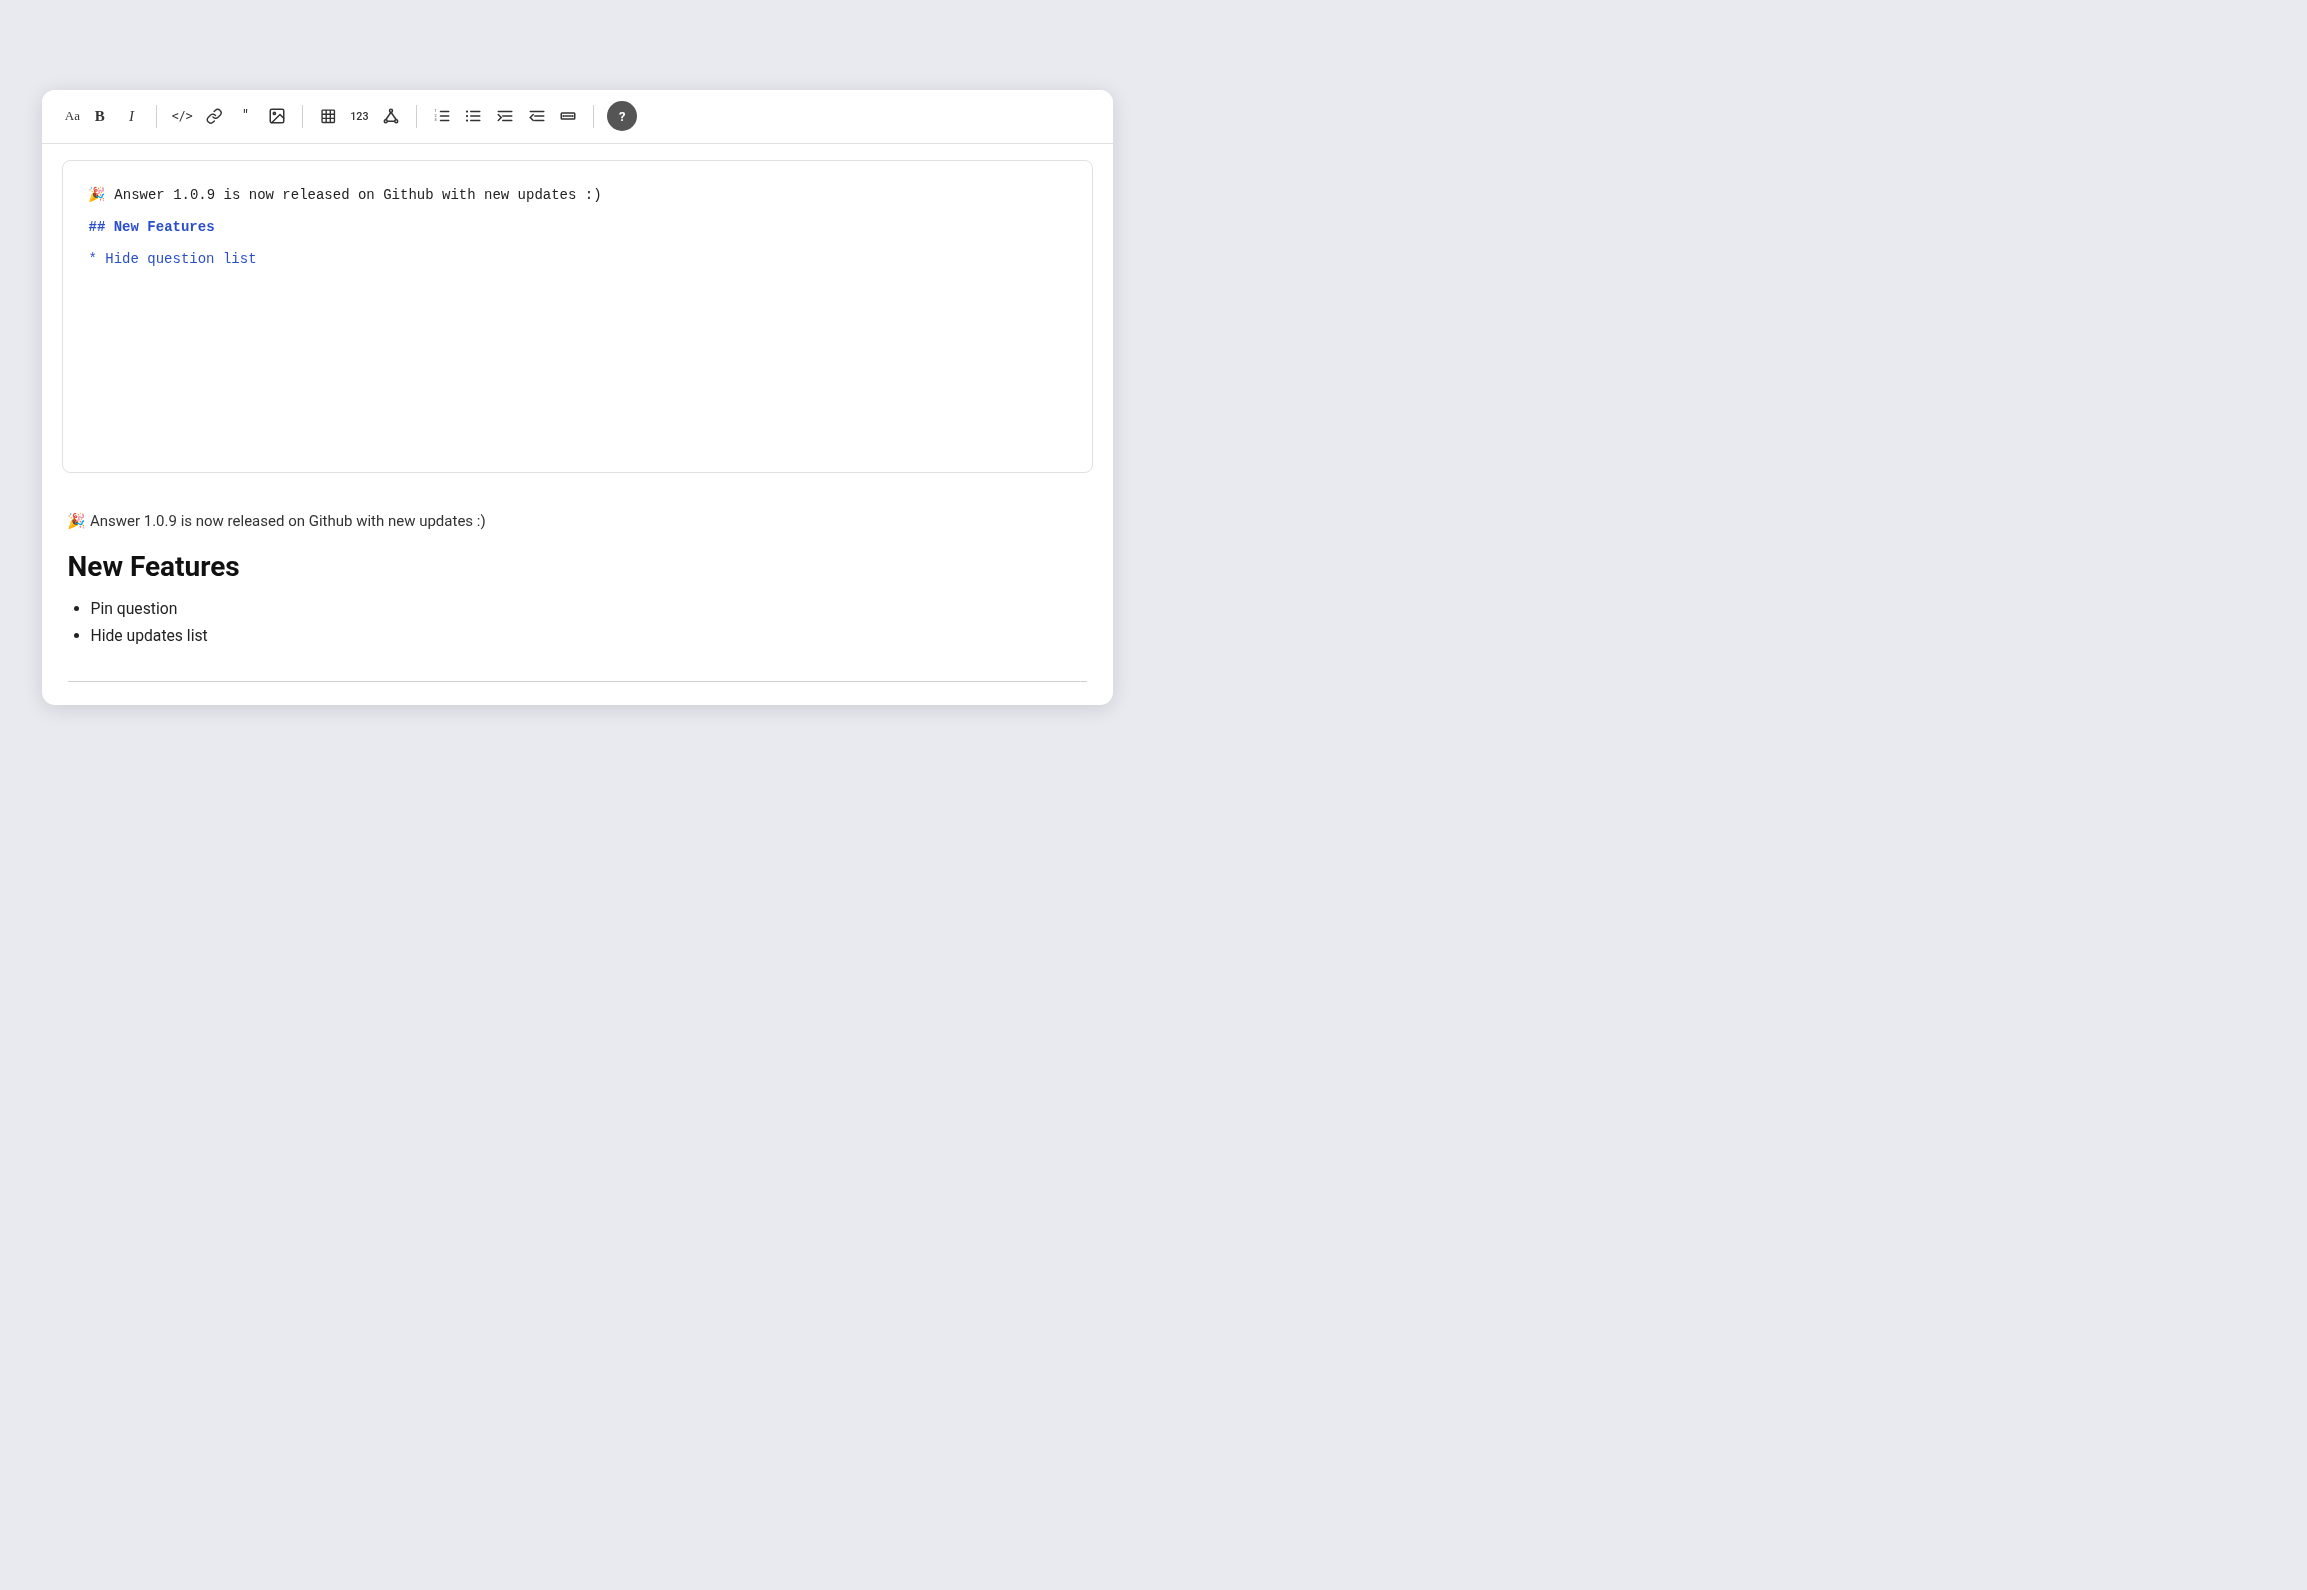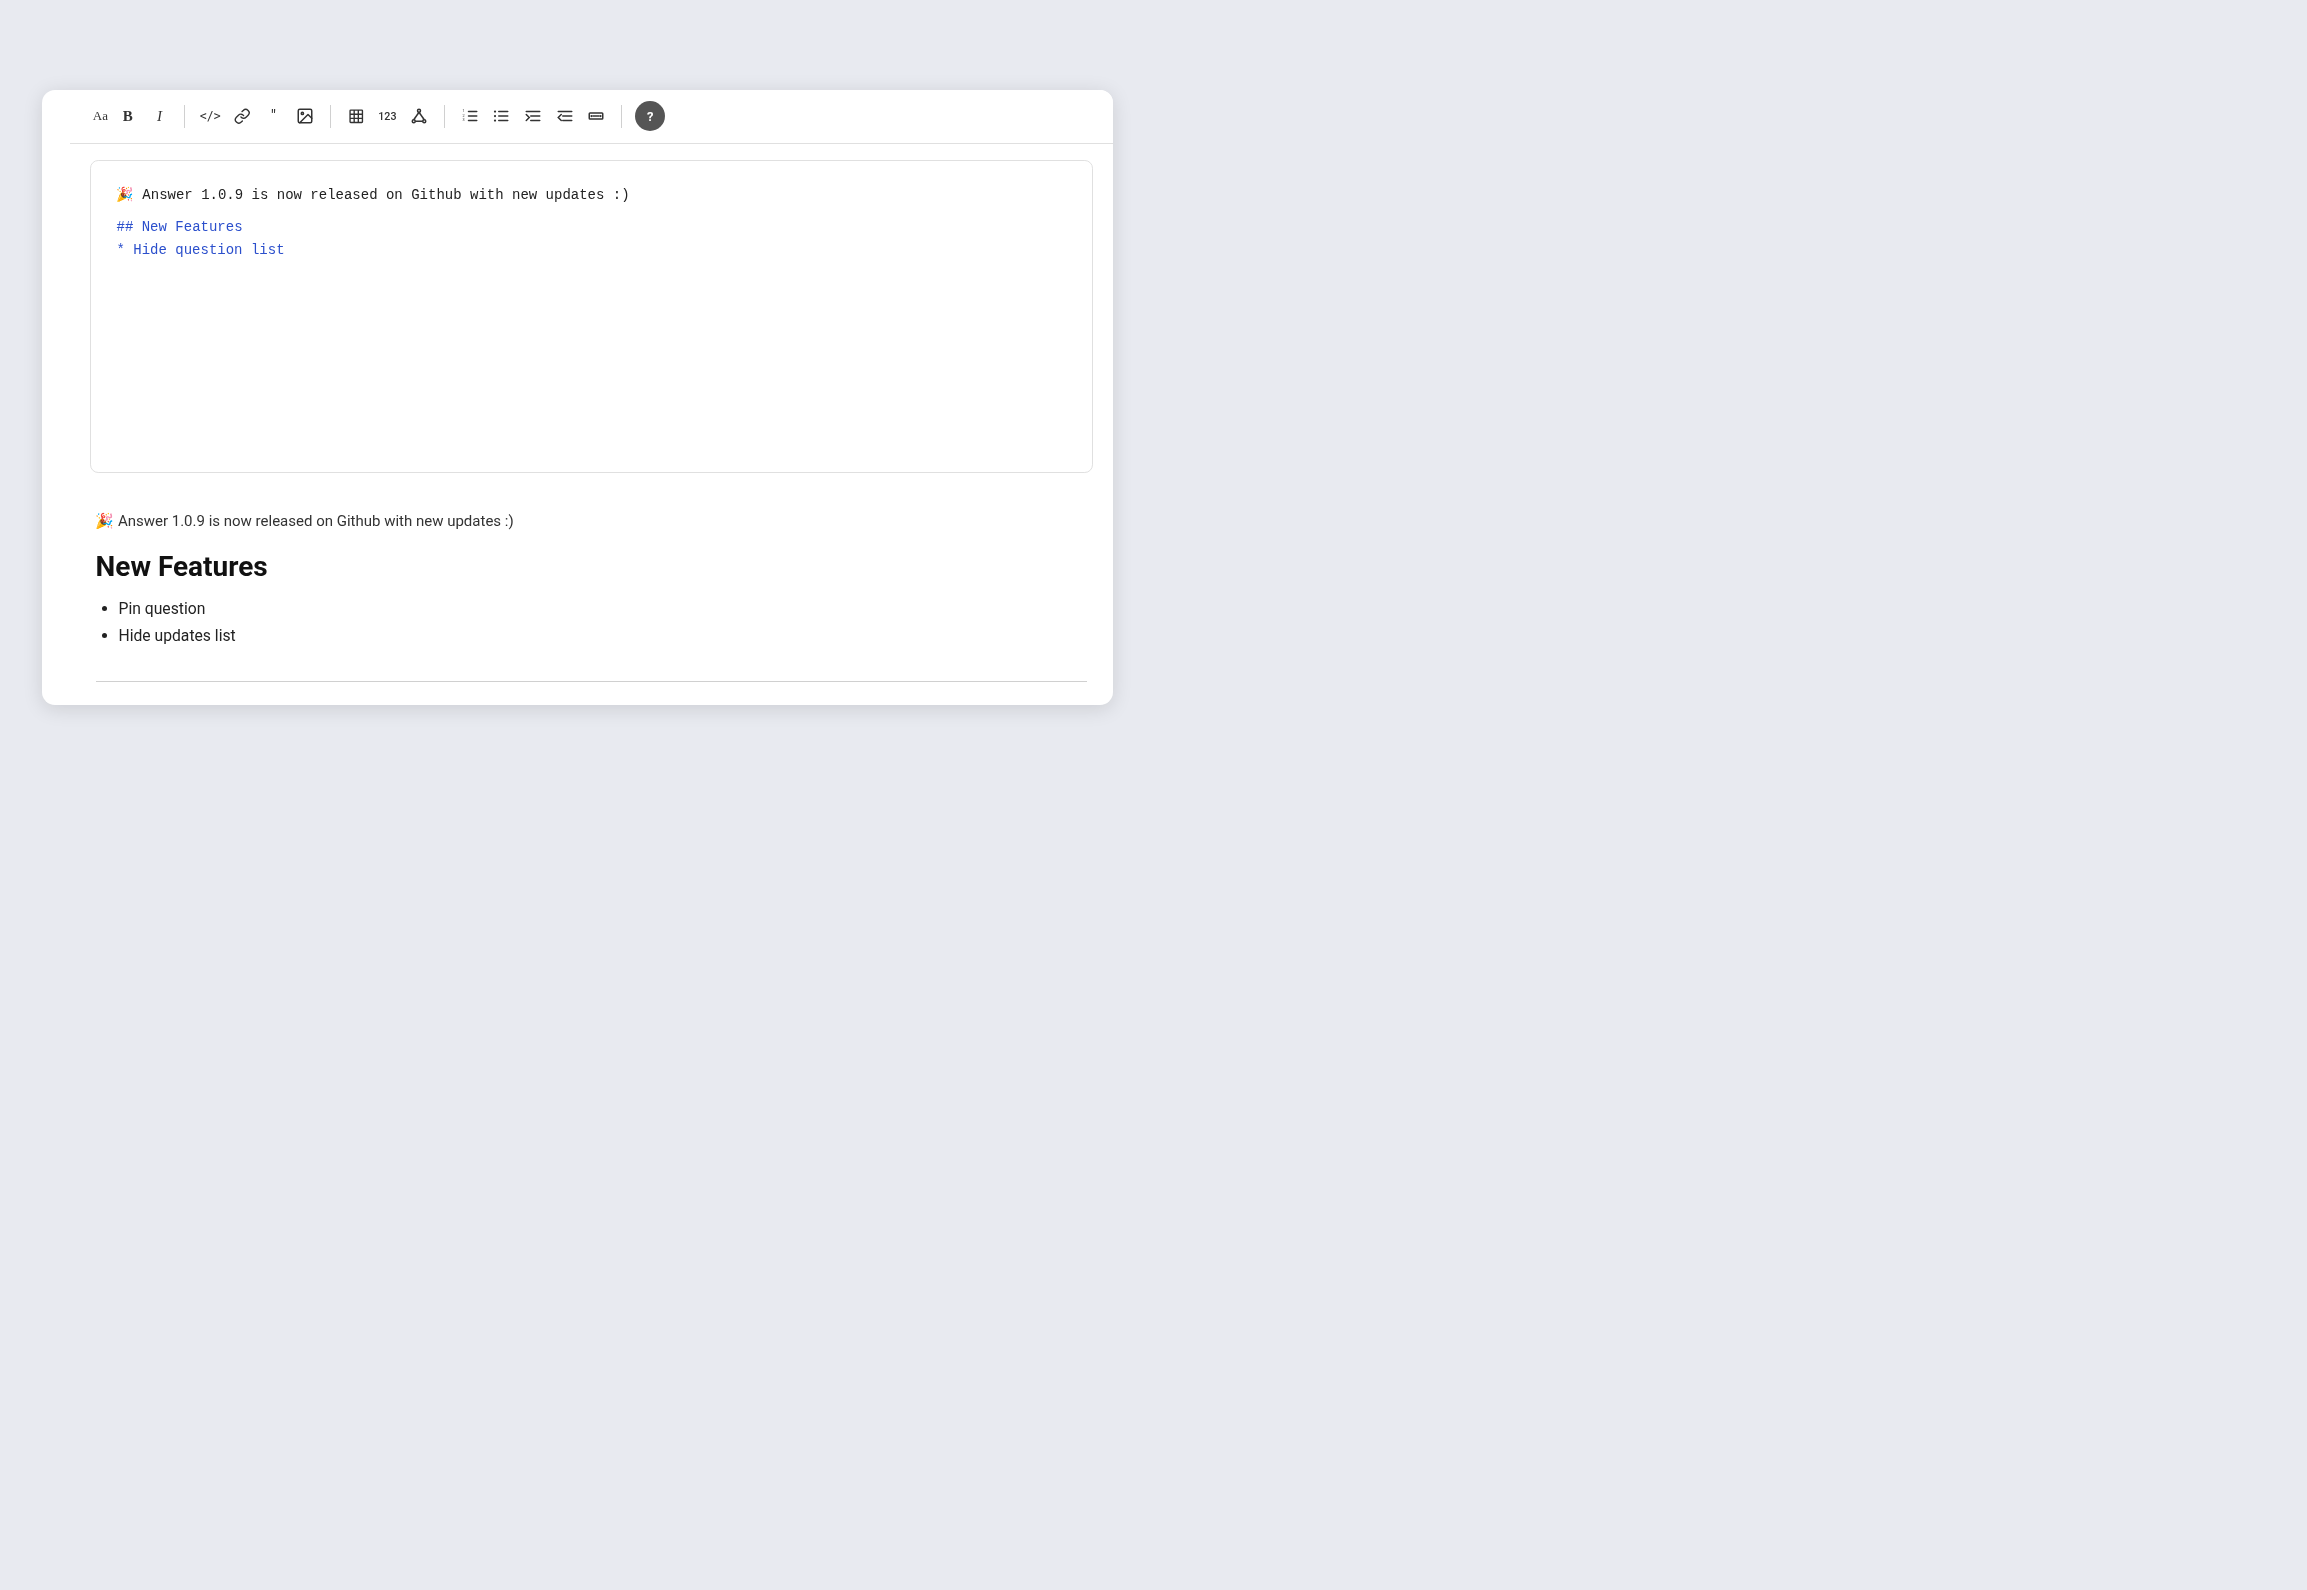--- a/index.html
+++ b/index.html
@@ -19,21 +19,20 @@
       padding: 16.5px;
     }
 
     .outer-container {
       background: #ffffff;
       border-radius: 13px;
       box-shadow: 0 3.3px 20px rgba(0,0,0,0.12);
       width: 100%;
       max-width: 1071px;
       overflow: hidden;
-      padding-left: 28px;
     }
 
     
     .toolbar {
       display: flex;
       align-items: center;
       padding: 11.5px 20px;
       border-bottom: 0.8px solid #e0e0e0;
       gap: 5px;
       background: #ffffff;
@@ -111,23 +110,23 @@
 
     .editor-line {
       font-family: 'Courier New', Courier, monospace;
       font-size: 14px;
       line-height: 1.6;
       margin-bottom: 5px;
     }
 
     .editor-heading {
       color: #2b4fcc;
-      font-weight: normal;
+      font-weight: bold;
       margin-top: 8.2px;
-      margin-bottom: 0;
+      margin-bottom: 9px;
     }
 
     .editor-list-item {
       color: #2b4fcc;
     }
 
     .editor-text {
       color: #222;
     }
 

